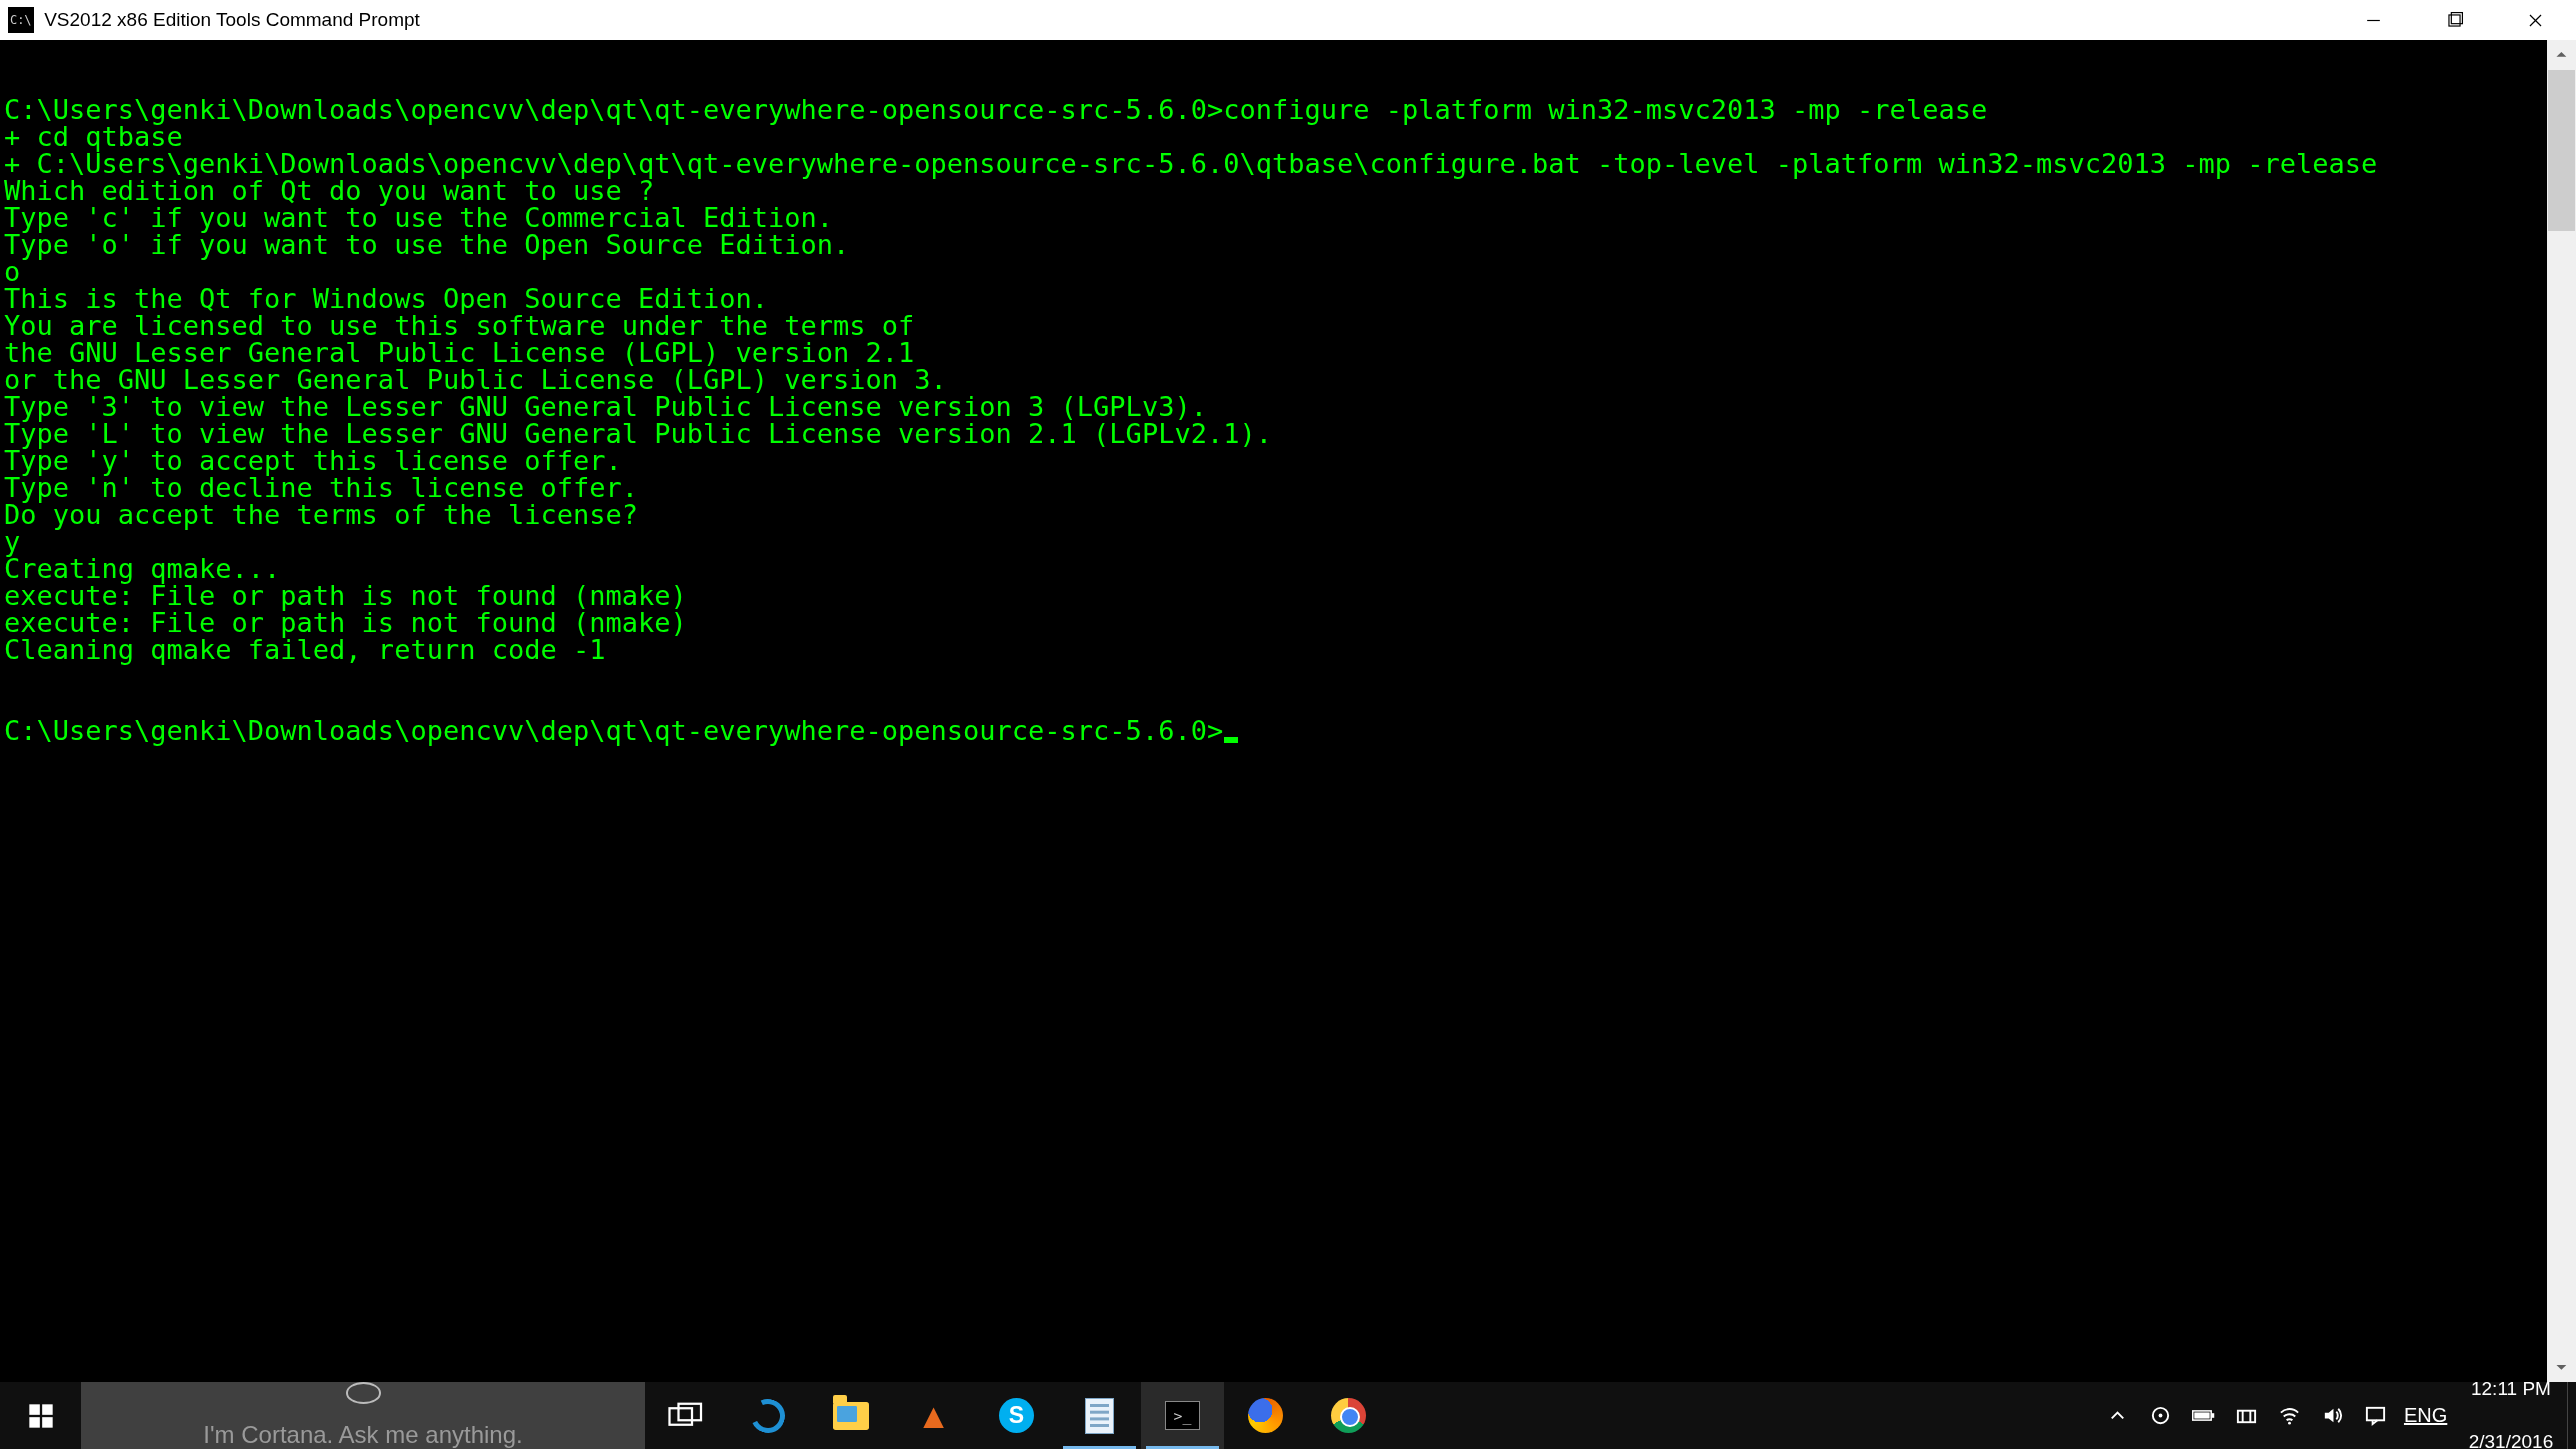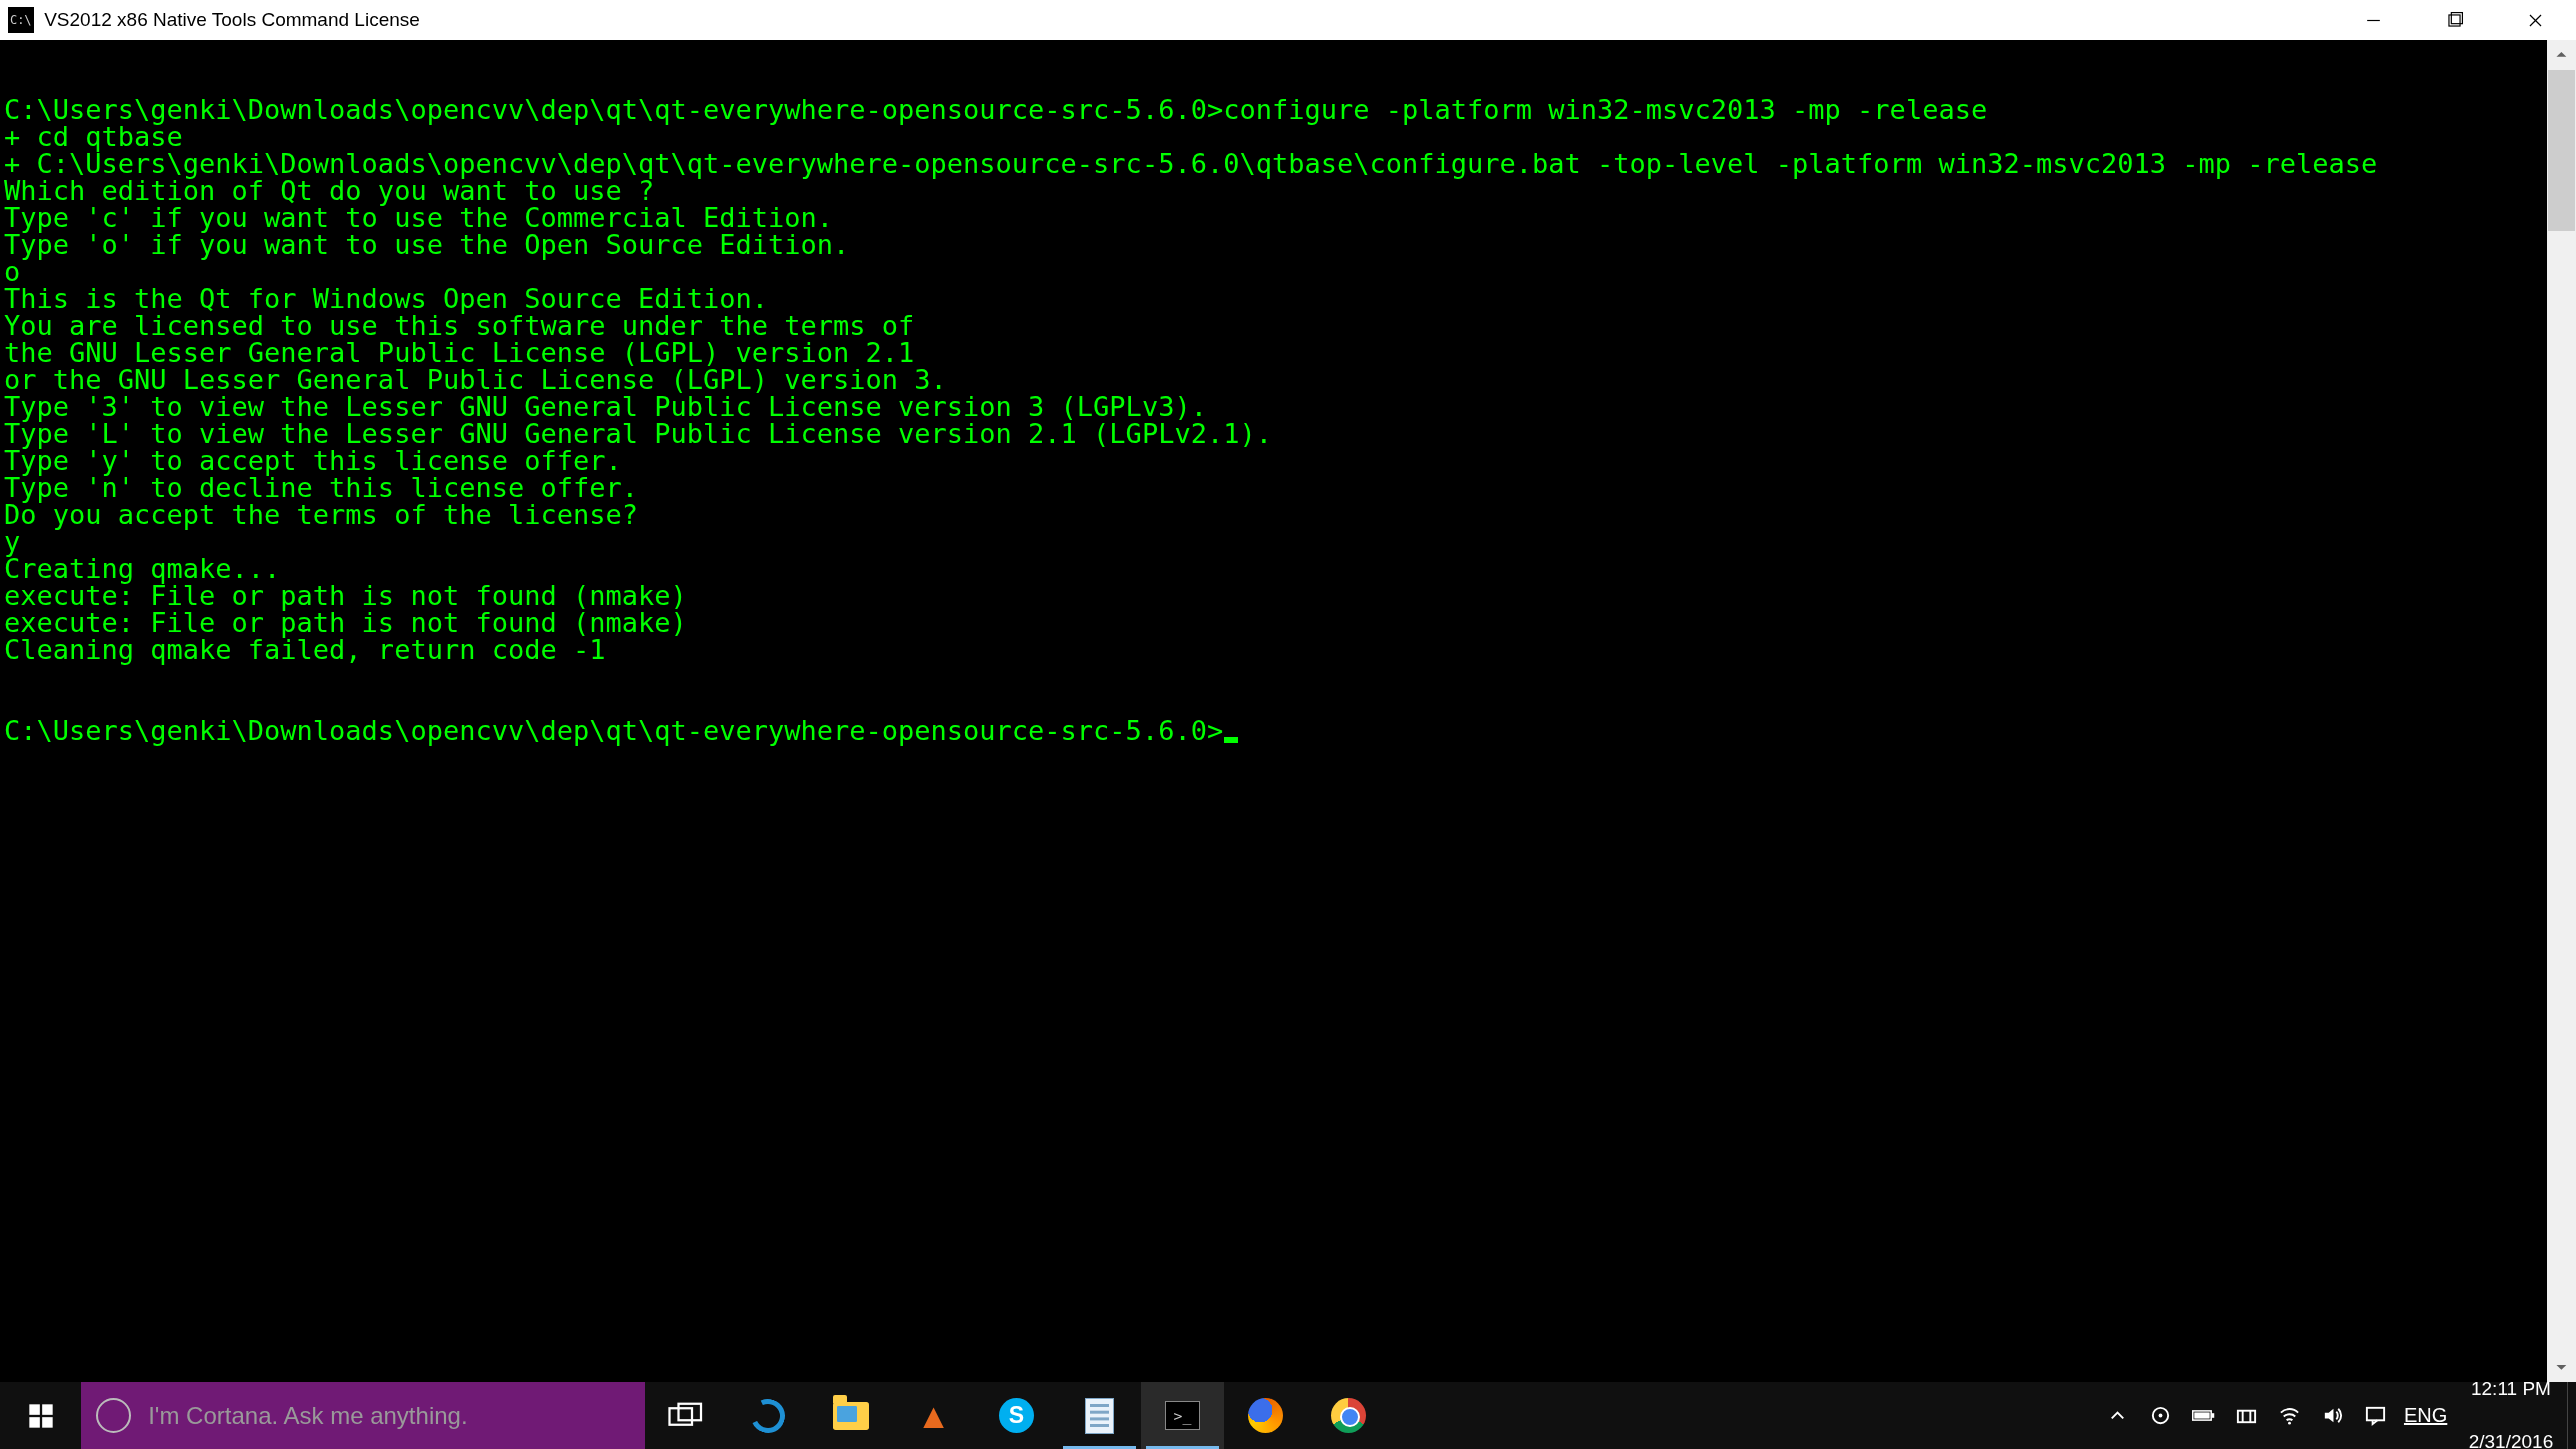--- a/index.html
+++ b/index.html
@@ -117,23 +117,24 @@
     justify-content: center;
     height: 100%;
     text-decoration: underline;
   }
   .start-btn { width: 81px; }
   .start-btn svg { width: 28px; height: 28px; fill: #fff; }
   .cortana {
     width: 564px;
     display: flex;
     align-items: center;
-    background: #701a75;
+    background: #404040;
     padding: 0 14.8px;
     gap: 17.4px;
+    flex-direction: column;
   }
   .cortana .ring {
     width: 35px; height: 35px;
     border: 2.7px solid #bbb;
     border-radius: 50%;
   }
   .cortana .placeholder {
     color: #9a9a9a;
     font-size: 24px;
   }
@@ -207,21 +208,21 @@
   .ic-firefox { width:35px;height:35px;border-radius:50%;background:radial-gradient(circle at 35% 35%, #3b6eeb 0 38%, transparent 38%), conic-gradient(#e66000,#ff9500,#ffcb00,#e66000); }
   .ic-chrome { width:35px;height:35px;border-radius:50%;background:conic-gradient(#db4437 0 120deg,#0f9d58 120deg 240deg,#ffcd40 240deg 360deg);position:relative;}
   .ic-chrome::after{content:"";position:absolute;top:9.4px;left:9.4px;width:16px;height:16px;border-radius:50%;background:#4285f4;border:2.7px solid #fff;}
 </style>
 </head>
 <body>
 
 <div class="console-window">
   <div class="titlebar">
     <div class="app-icon">C:\</div>
-    <div class="title-text">VS2012 x86 Native Tools Command License</div>
+    <div class="title-text">VS2012 x86 Edition Tools Command Prompt</div>
     <div class="spacer"></div>
     <div class="win-controls">
       <div class="win-btn">
         <svg viewBox="0 0 24 24">
             <line x1="4" y1="12" x2="20" y2="12"></line>
           </svg>
       </div>
       <div class="win-btn">
         <svg viewBox="0 0 24 24">
             <rect x="5" y="5" width="14" height="14"></rect>

